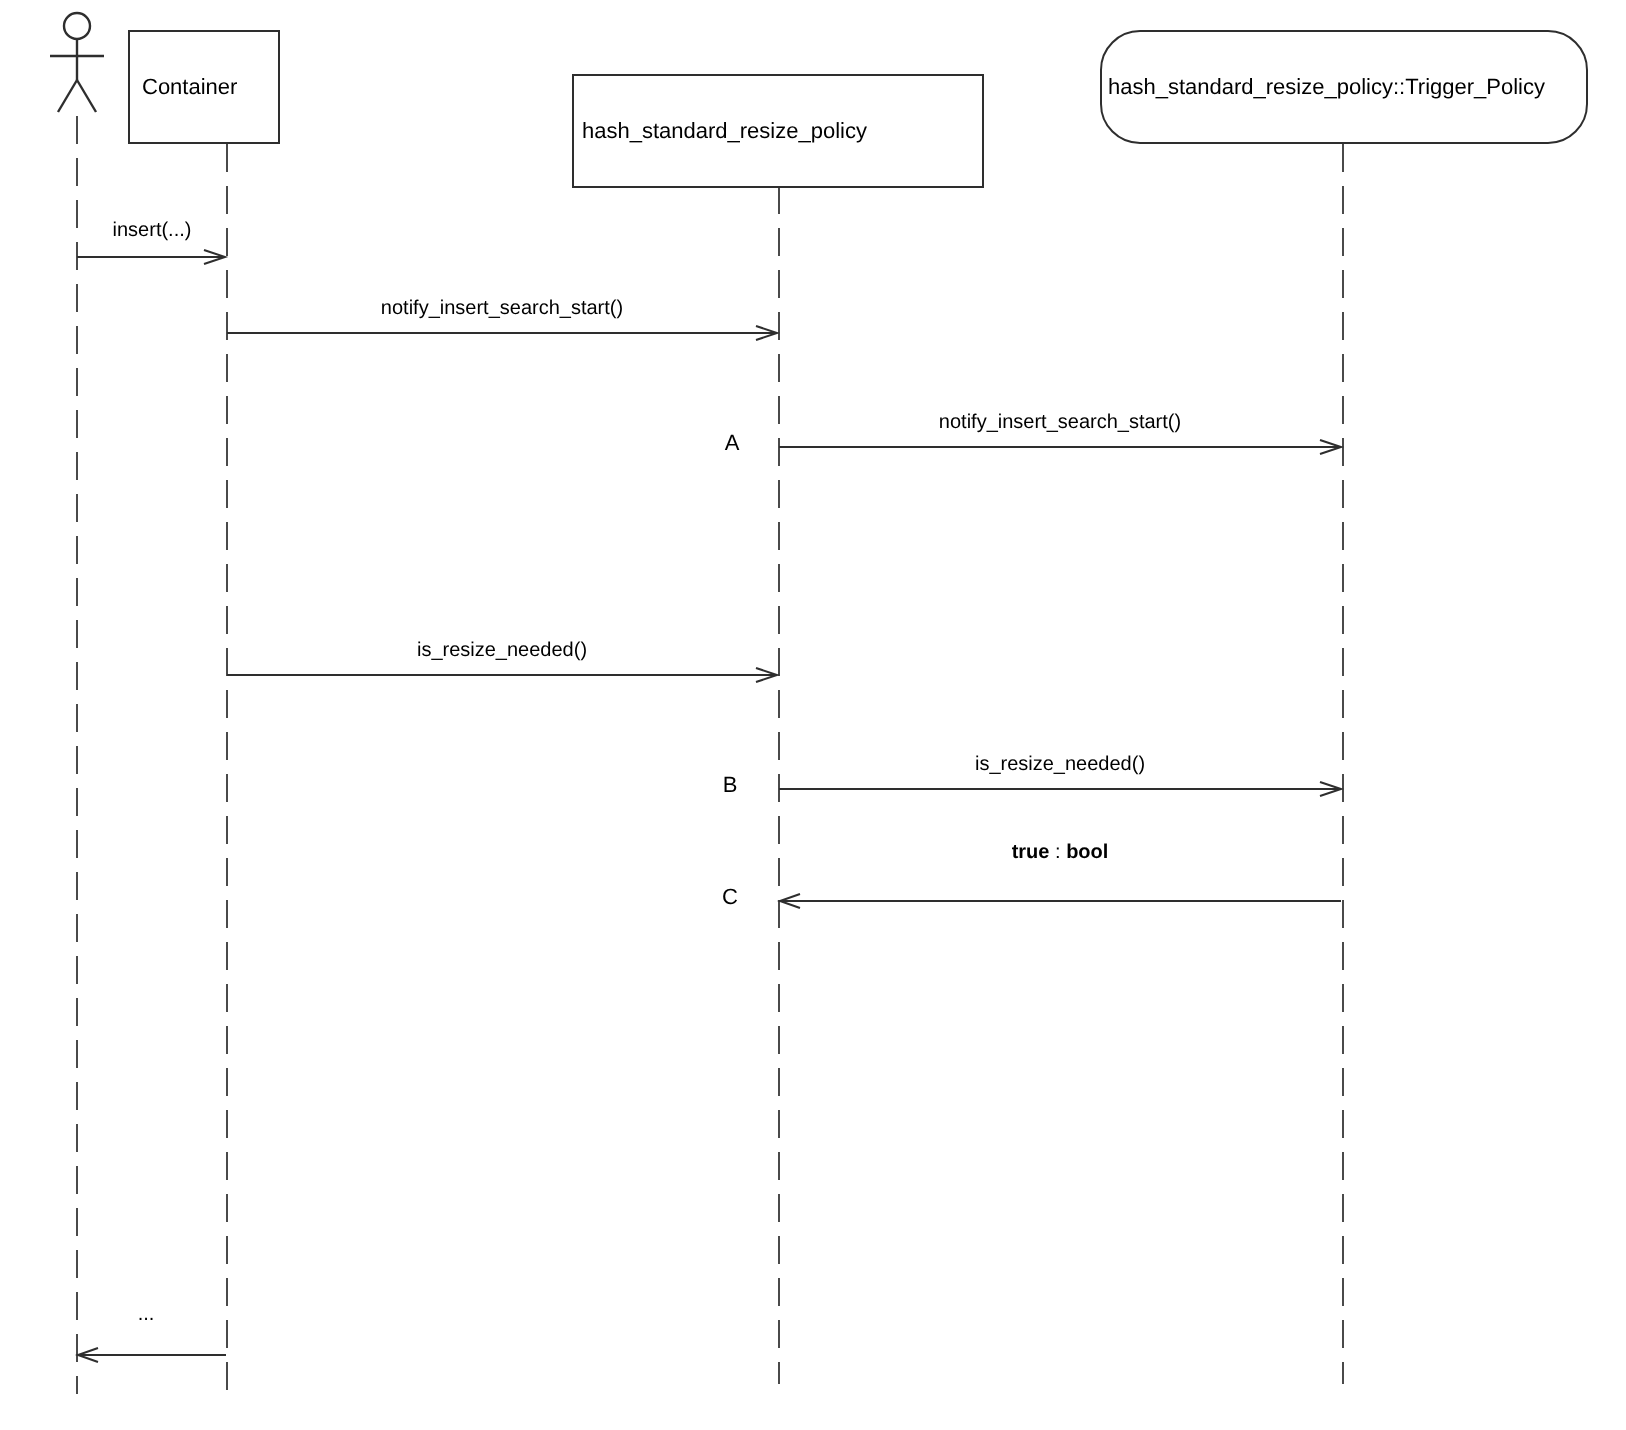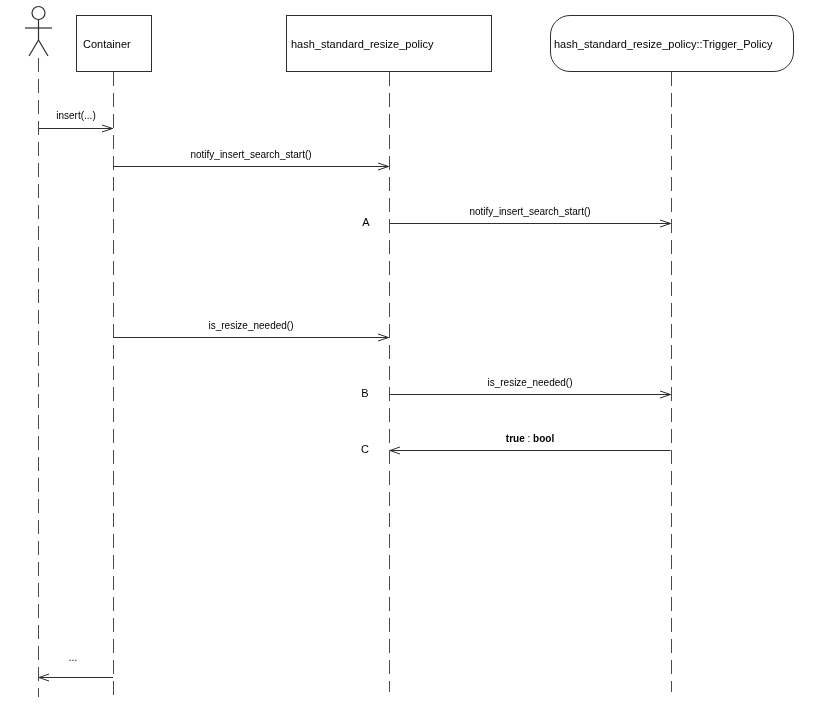--- a/index.html
+++ b/index.html
@@ -89,37 +89,37 @@
         <line x1="670.5" y1="450.5" x2="390" y2="450.5"></line>
         <polyline points="400,447 390,450.5 400,454"></polyline>
       </g>
       <g>
         <line x1="113" y1="677.5" x2="39" y2="677.5"></line>
         <polyline points="49,674 39,677.5 49,681"></polyline>
       </g>
     </g>
   </svg>
 
-  <div class="pbox" style="left:76px; width:76px; padding-left:6px;">Container</div>
+  <div class="pbox" style="left:64px; width:76px; padding-left:6px;">Container</div>
 
-  <div class="pbox" style="left:286px; width:206px; padding-left:4px;">hash_standard_resize_policy</div>
+  <div class="pbox" style="left:286px; width:206px; padding-left:4px;margin-top:22px;">hash_standard_resize_policy</div>
 
   <div class="pbox" style="left:550px; width:244px; padding-left:3px;border-radius:20px;">hash_standard_resize_policy::Trigger_Policy</div>
 
   <div class="msg-label" style="left:76px; top:109px;">insert(...)</div>
 
   <div class="msg-label" style="left:251px; top:148px;">notify_insert_search_start()</div>
 
   <div class="msg-label" style="left:530px; top:205px;">notify_insert_search_start()</div>
 
   <div class="msg-label" style="left:251px; top:319px;">is_resize_needed()</div>
 
   <div class="msg-label" style="left:530px; top:376px;">is_resize_needed()</div>
 
-  <div class="msg-label" style="left:530px; top:432px;"><span class="b">true</span><span> : </span><span class="b">bool</span></div>
+  <div class="msg-label" style="left:530px; top:420px;"><span class="b">true</span><span> : </span><span class="b">bool</span></div>
 
   <div class="msg-label" style="left:73px; top:651px;">...</div>
 
   <div class="seq-label" style="left:366px; top:216px;">A</div>
 
   <div class="seq-label" style="left:365px; top:387px;">B</div>
 
   <div class="seq-label" style="left:365px; top:443px;">C</div>
 
 </div>

